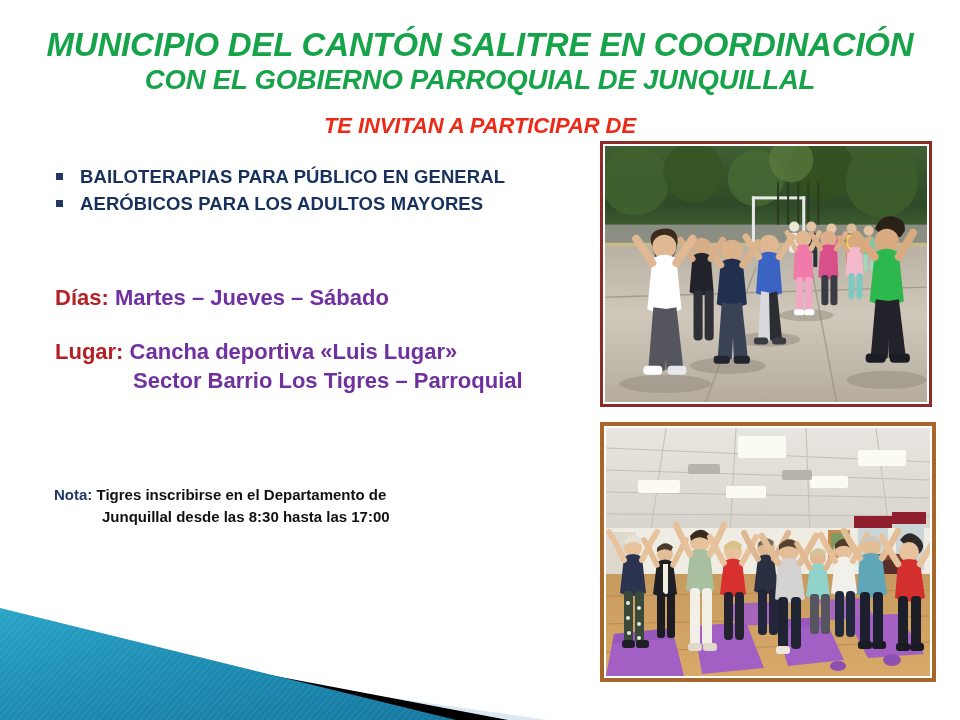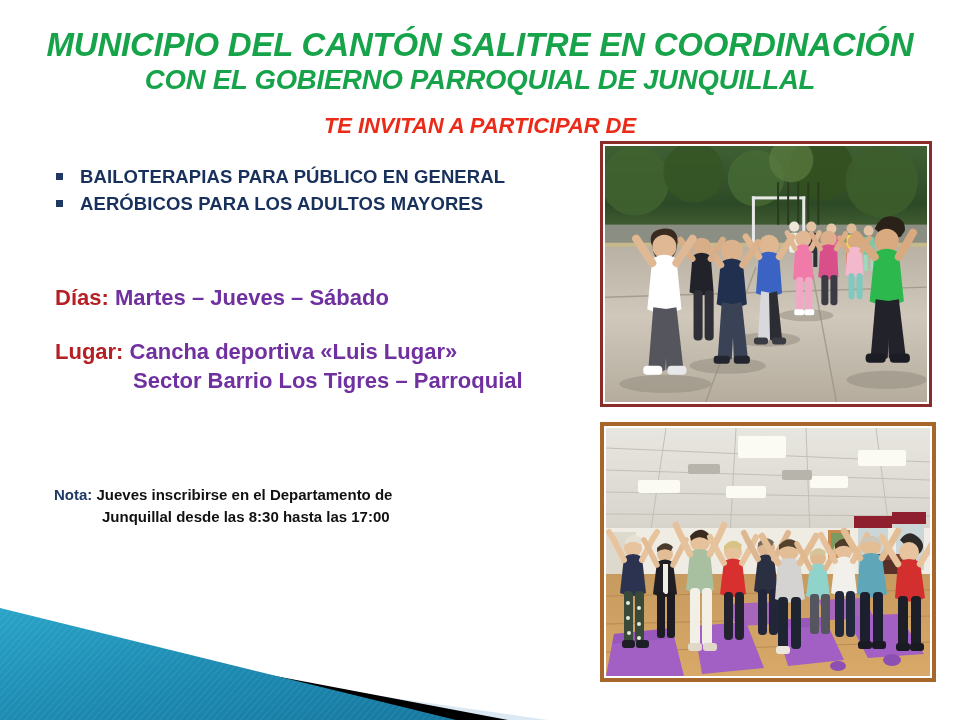--- a/index.html
+++ b/index.html
@@ -196,21 +196,21 @@
       <span class="detail-val">Cancha deportiva «Luis Lugar»</span>
     </div>
     <div class="detail-line detail-indent">
       <span class="detail-val">Sector Barrio Los Tigres – Parroquial</span>
     </div>
   </div>
 
   <div class="nota">
     <div>
       <span class="nota-key">Nota:</span>
-      <span>Jueves inscribirse en el Departamento de</span>
+      <span>Tigres inscribirse en el Departamento de</span>
     </div>
     <div class="nota-indent">Junquillal desde las 8:30 hasta las 17:00</div>
   </div>
 
   <div class="photo" id="photo-outdoor">
     <div class="photo-inner">
       <svg width="100%" height="100%" viewBox="0 0 320 254" preserveAspectRatio="none">
         <defs>
           <linearGradient id="skyTrees" x1="0" y1="0" x2="0" y2="1">
             <stop offset="0%" stop-color="#3f5f33"></stop>

